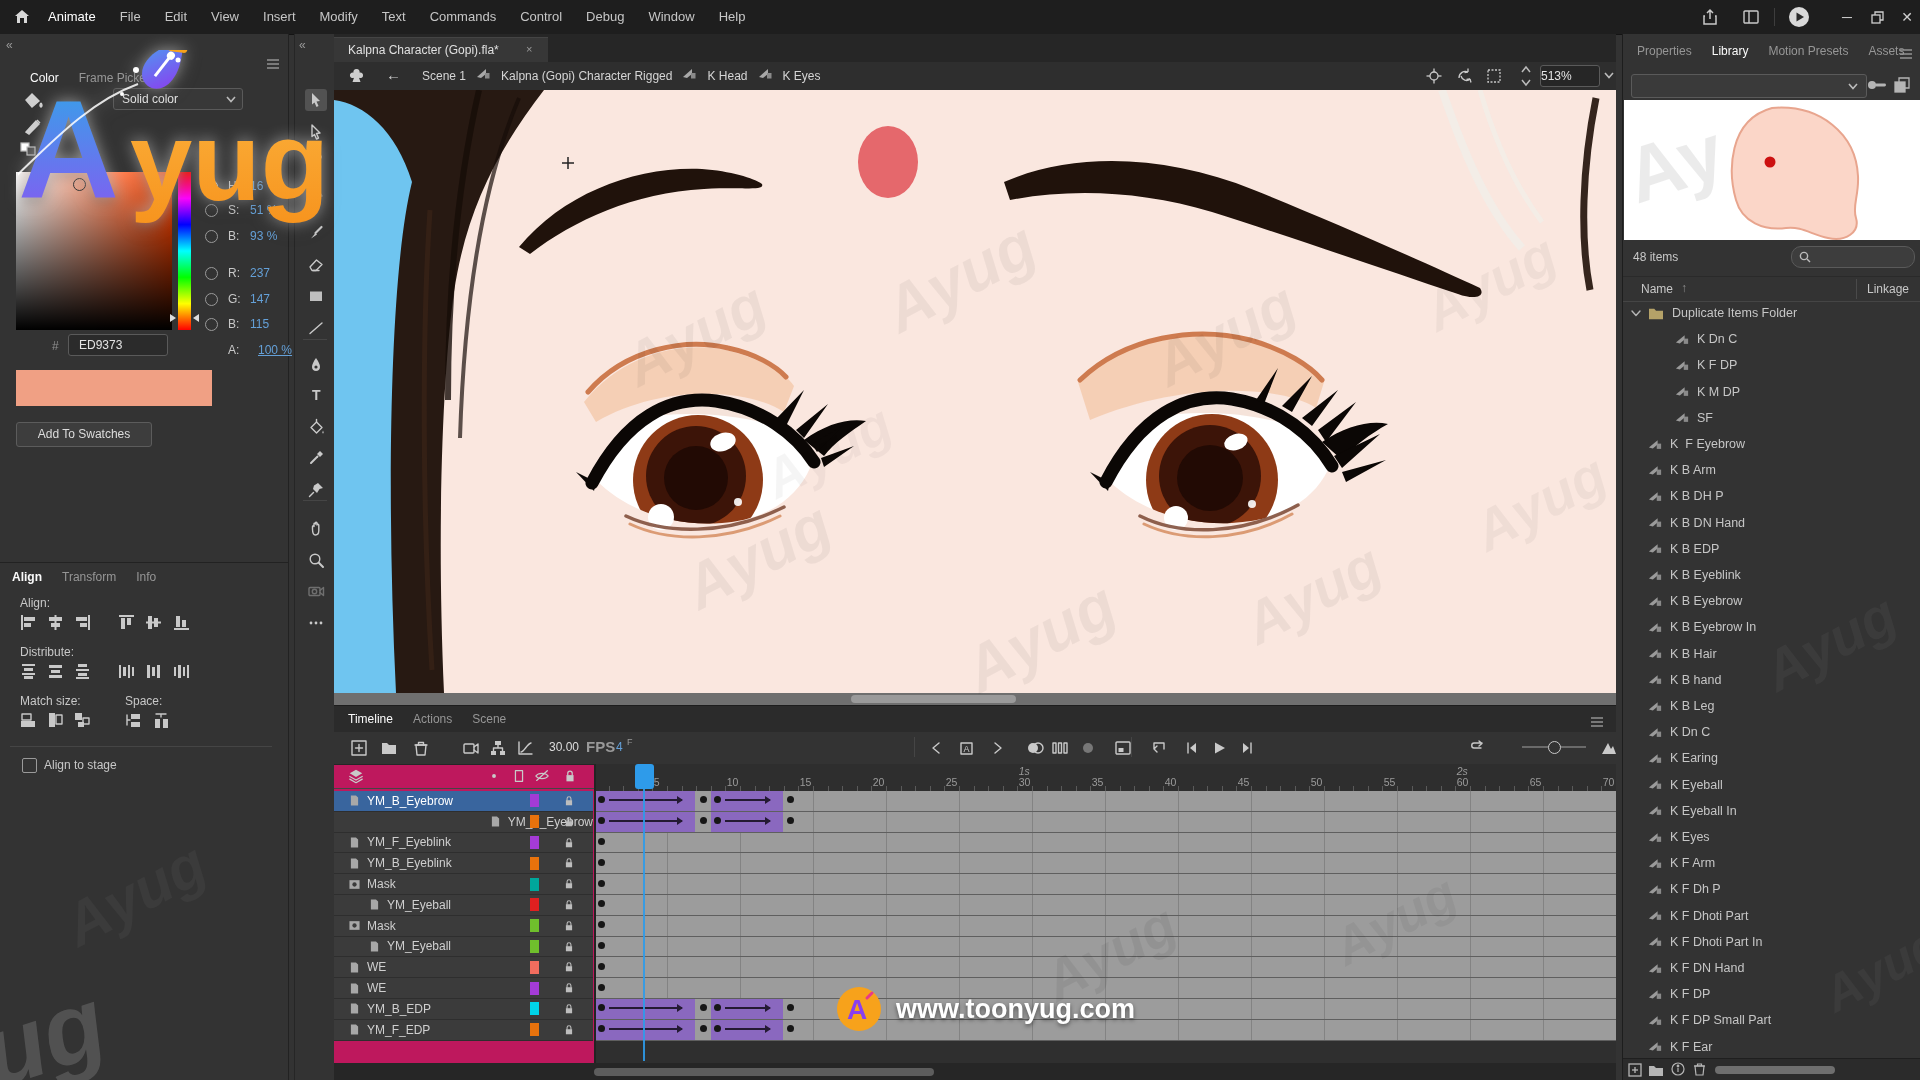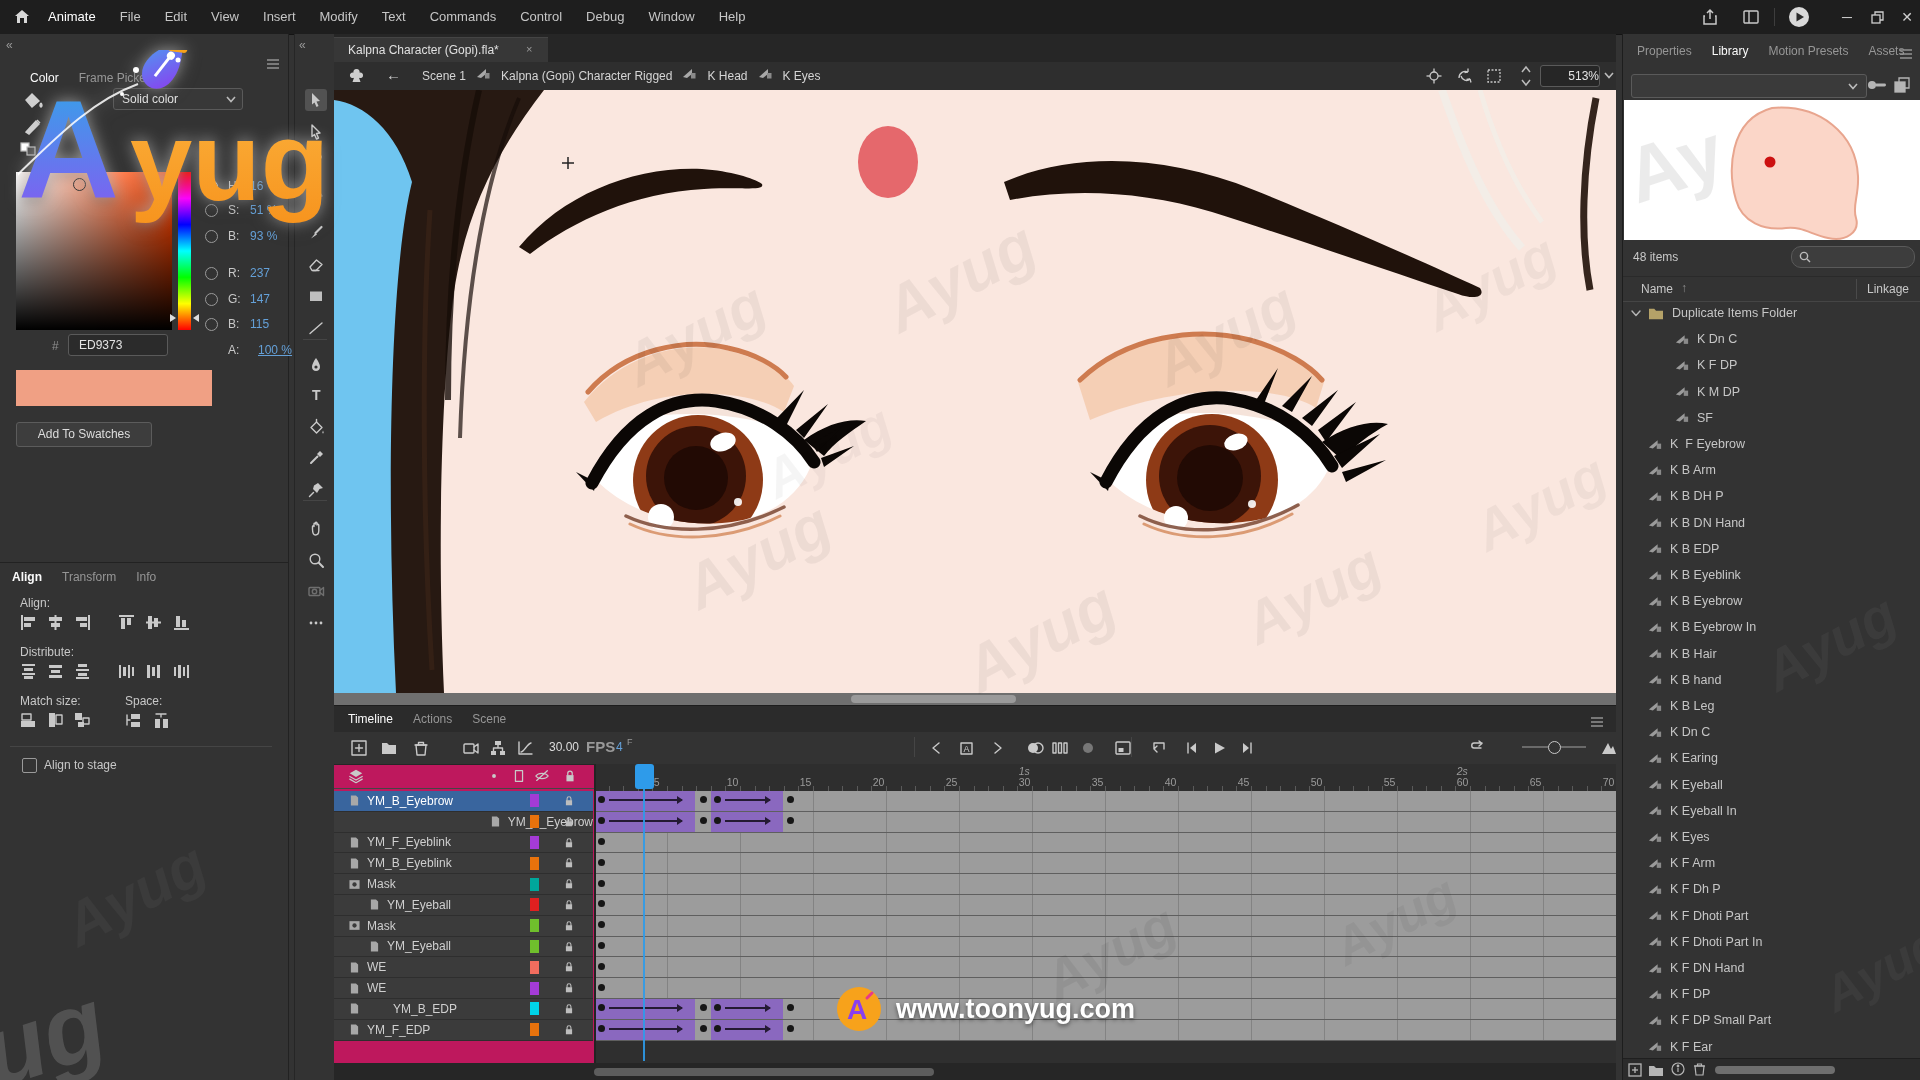--- a/index.html
+++ b/index.html
@@ -446,21 +446,21 @@
       <svg width="16" height="16" viewBox="0 0 16 16" fill="none" stroke="#c9c9c9" stroke-width="1.3" stroke-dasharray="2 1.5">
           <rect x="2" y="2" width="12" height="12"></rect>
         </svg>
     </span>
     <span class="abs" style="left:1186px;top:2px;">
       <svg width="12" height="24" viewBox="0 0 12 24" fill="none" stroke="#bbb" stroke-width="1.5">
           <path d="M2 8 L6 3 L10 8"></path>
           <path d="M2 16 L6 21 L10 16"></path>
         </svg>
     </span>
-    <div class="abs field" style="left:1206px;top:3px;width:58px;height:20px;line-height:20px;text-align:right;background:#262626;"><span>513%</span></div>
+    <div class="abs field" style="left:1206px;top:3px;width:58px;height:20px;line-height:20px;text-align:left;background:#262626;"><span>513%</span></div>
     <svg class="abs" style="left:1270px;top:10px;" width="10" height="7" viewBox="0 0 10 7" fill="none" stroke="#bbb" stroke-width="1.6">
         <path d="M1 1 L5 5.5 L9 1"></path>
       </svg>
   </div>
 
   <div class="abs" id="canvas">
     <svg width="1282" height="603" viewBox="0 0 1282 603">
       <defs>
         <clipPath id="eyeL">
             <path d="M262,390 C300,328 340,310 380,316 C432,325 464,352 476,378 C462,410 430,430 388,433 C338,437 292,420 262,390 Z"></path>
@@ -953,21 +953,21 @@
           <span class="layer-name" style="margin-left: 6px;">WE</span>
           <div class="chip" style="background: rgb(164, 59, 214);"></div>
           <span class="abs" style="left: 228px; top: 3px;"><svg width="14" height="14" viewBox="0 0 18 18" fill="none" stroke="#c9c9c9" stroke-width="1.4" stroke-linecap="round" stroke-linejoin="round">
               <rect x="5" y="8" width="8" height="6.5" fill="#bdbdbd" stroke="none"></rect>
               <path d="M6.5 8 V6 a2.5 2.5 0 0 1 5 0 V8" stroke="#bdbdbd"></path>
             </svg></span>
         </div>
         <div class="frames-row" style="top: 272.2px; height: 19.8px;">
           <div class="kdot" style="left: 3.5px; top: 5.4px;"></div>
         </div>
-        <div class="layer-row" style="top: 293px; border-bottom: 1px solid rgb(46, 46, 46); gap: 26px;">
+        <div class="layer-row" style="top: 293px; border-bottom: 1px solid rgb(46, 46, 46);">
           <span style="margin-left: 14px; display: inline-flex;">
             <svg width="13" height="13" viewBox="0 0 18 18" fill="none" stroke="#c9c9c9" stroke-width="1.4" stroke-linecap="round" stroke-linejoin="round">
               <path d="M4 2 H11 L14 5 V16 H4 Z" fill="#a8a8a8" stroke="none"></path>
             </svg>
           </span>
           <span class="layer-name" style="margin-left: 6px;">YM_B_EDP</span>
           <div class="chip" style="background: rgb(0, 212, 232);"></div>
           <span class="abs" style="left: 228px; top: 3px;"><svg width="14" height="14" viewBox="0 0 18 18" fill="none" stroke="#c9c9c9" stroke-width="1.4" stroke-linecap="round" stroke-linejoin="round">
               <rect x="5" y="8" width="8" height="6.5" fill="#bdbdbd" stroke="none"></rect>
               <path d="M6.5 8 V6 a2.5 2.5 0 0 1 5 0 V8" stroke="#bdbdbd"></path>

